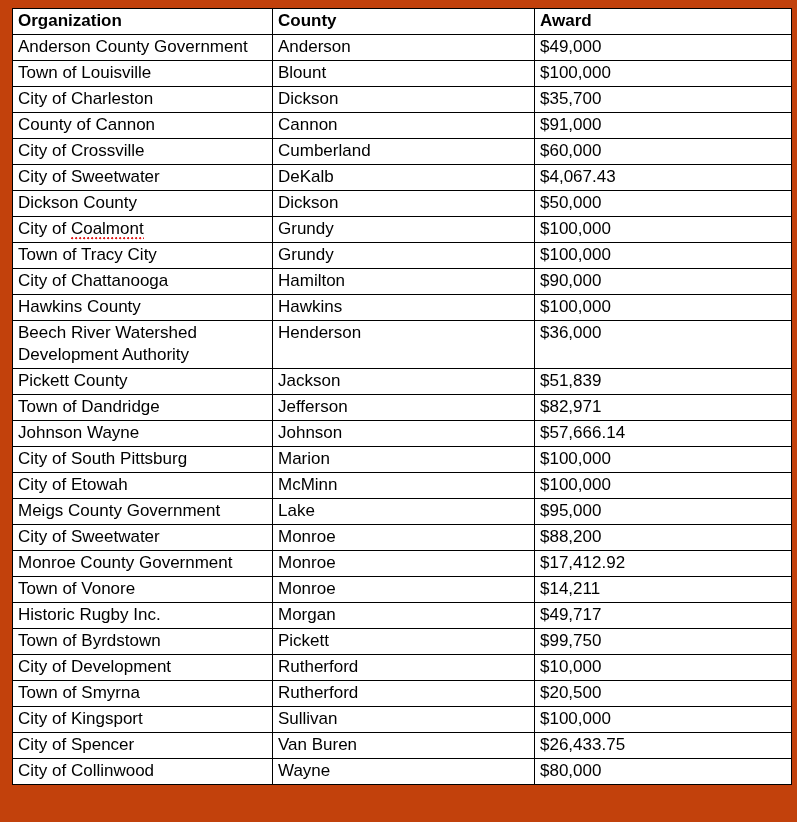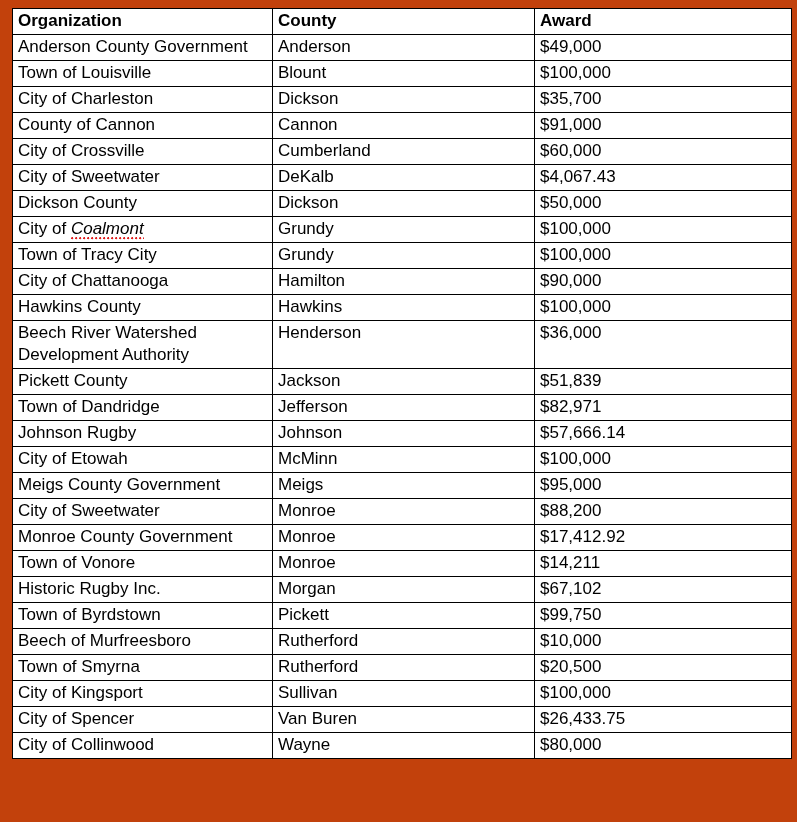--- a/index.html
+++ b/index.html
@@ -57,21 +57,20 @@
   
   .misspelled {
     position: relative;
     display: inline-block;
     padding-bottom: 0;
     background-image:
       radial-gradient(circle at 1.3px 3.3px, #e02020 1.05px, rgba(0,0,0,0) 1.25px);
     background-size: 4px 5px;
     background-repeat: repeat-x;
     background-position: left bottom 0px;
-    font-style: italic;
   }
 </style>
 </head>
 <body>
 
 <div id="sheet">
 
   <table class="award-table">
     <colgroup>
       <col class="c-org">
@@ -150,61 +149,66 @@
           <td class="cell-text">Pickett County</td>
           <td class="cell-text">Jackson</td>
           <td class="cell-amount">$51,839</td>
         </tr>
         <tr>
           <td class="cell-text">Town of Dandridge</td>
           <td class="cell-text">Jefferson</td>
           <td class="cell-amount">$82,971</td>
         </tr>
         <tr>
-          <td class="cell-text">Johnson Rugby</td>
+          <td class="cell-text">Johnson Wayne</td>
           <td class="cell-text">Johnson</td>
           <td class="cell-amount">$57,666.14</td>
         </tr>
         <tr>
+          <td class="cell-text">City of South Pittsburg</td>
+          <td class="cell-text">Marion</td>
+          <td class="cell-amount">$100,000</td>
+        </tr>
+        <tr>
           <td class="cell-text">City of Etowah</td>
           <td class="cell-text">McMinn</td>
           <td class="cell-amount">$100,000</td>
         </tr>
         <tr>
           <td class="cell-text">Meigs County Government</td>
-          <td class="cell-text">Meigs</td>
+          <td class="cell-text">Lake</td>
           <td class="cell-amount">$95,000</td>
         </tr>
         <tr>
           <td class="cell-text">City of Sweetwater</td>
           <td class="cell-text">Monroe</td>
           <td class="cell-amount">$88,200</td>
         </tr>
         <tr>
           <td class="cell-text">Monroe County Government</td>
           <td class="cell-text">Monroe</td>
           <td class="cell-amount">$17,412.92</td>
         </tr>
         <tr>
           <td class="cell-text">Town of Vonore</td>
           <td class="cell-text">Monroe</td>
           <td class="cell-amount">$14,211</td>
         </tr>
         <tr>
           <td class="cell-text">Historic Rugby Inc.</td>
           <td class="cell-text">Morgan</td>
-          <td class="cell-amount">$67,102</td>
+          <td class="cell-amount">$49,717</td>
         </tr>
         <tr>
           <td class="cell-text">Town of Byrdstown</td>
           <td class="cell-text">Pickett</td>
           <td class="cell-amount">$99,750</td>
         </tr>
         <tr>
-          <td class="cell-text">Beech of Murfreesboro</td>
+          <td class="cell-text">City of Development</td>
           <td class="cell-text">Rutherford</td>
           <td class="cell-amount">$10,000</td>
         </tr>
         <tr>
           <td class="cell-text">Town of Smyrna</td>
           <td class="cell-text">Rutherford</td>
           <td class="cell-amount">$20,500</td>
         </tr>
         <tr>
           <td class="cell-text">City of Kingsport</td>

